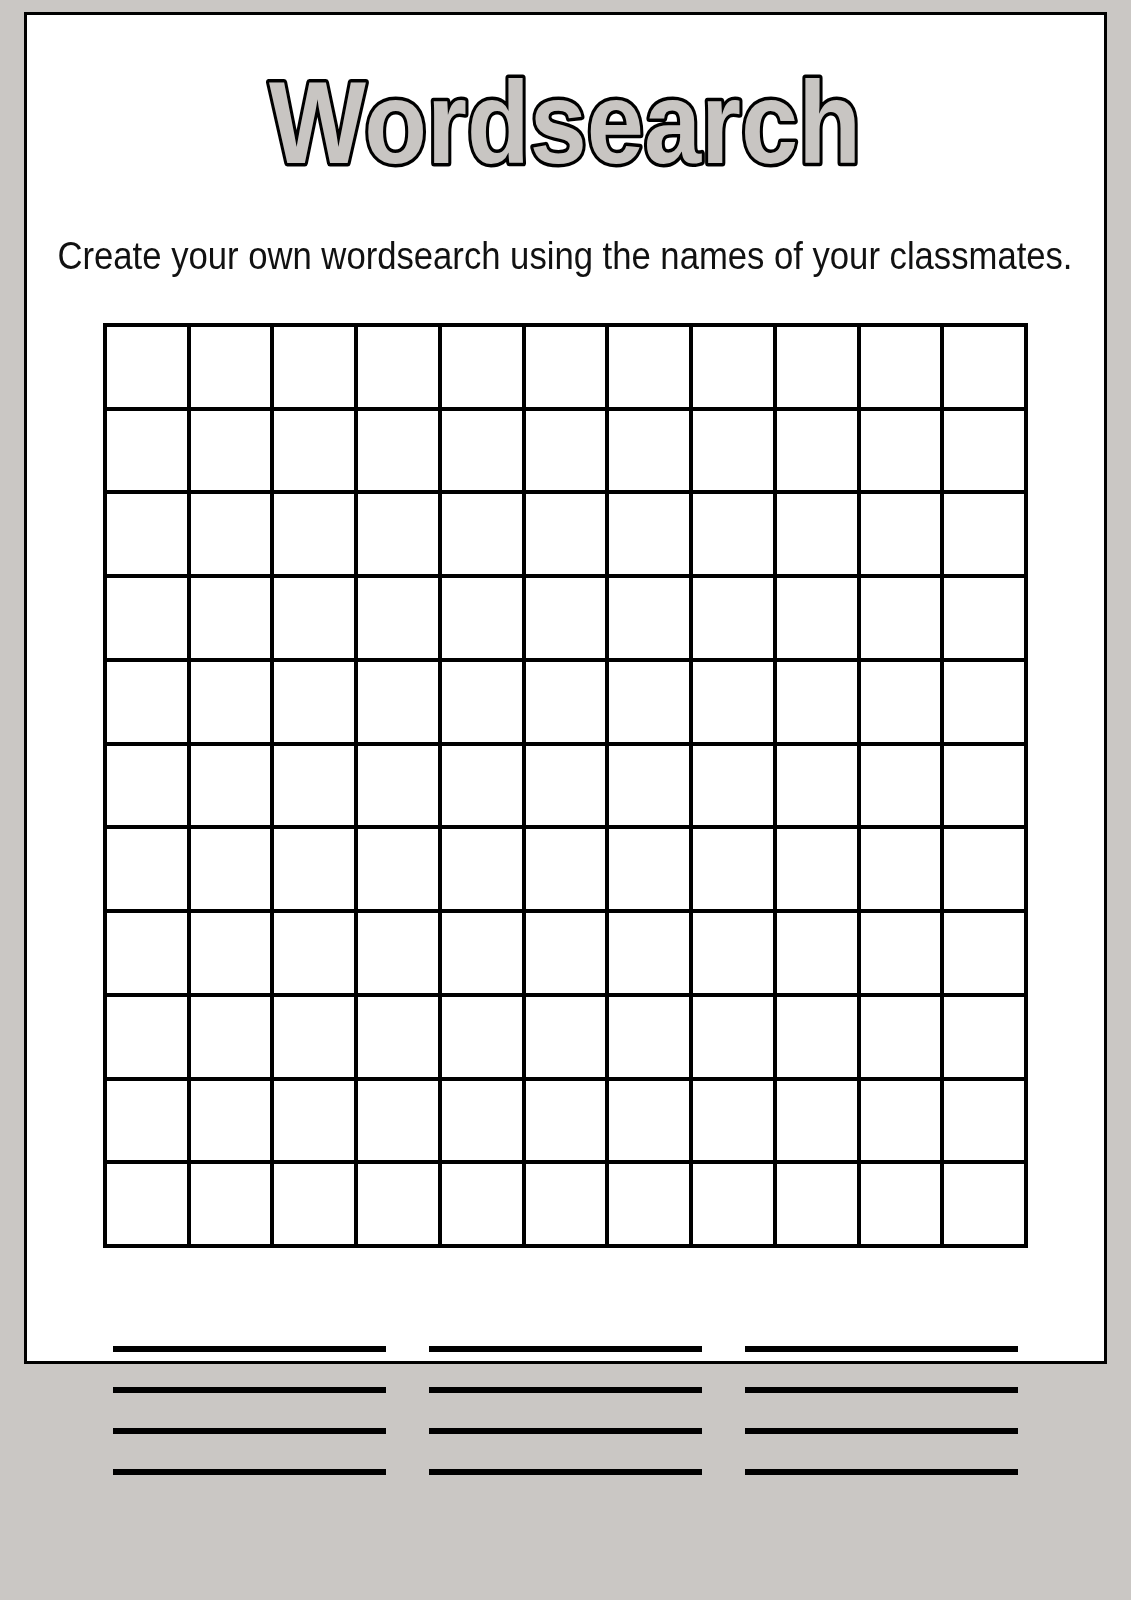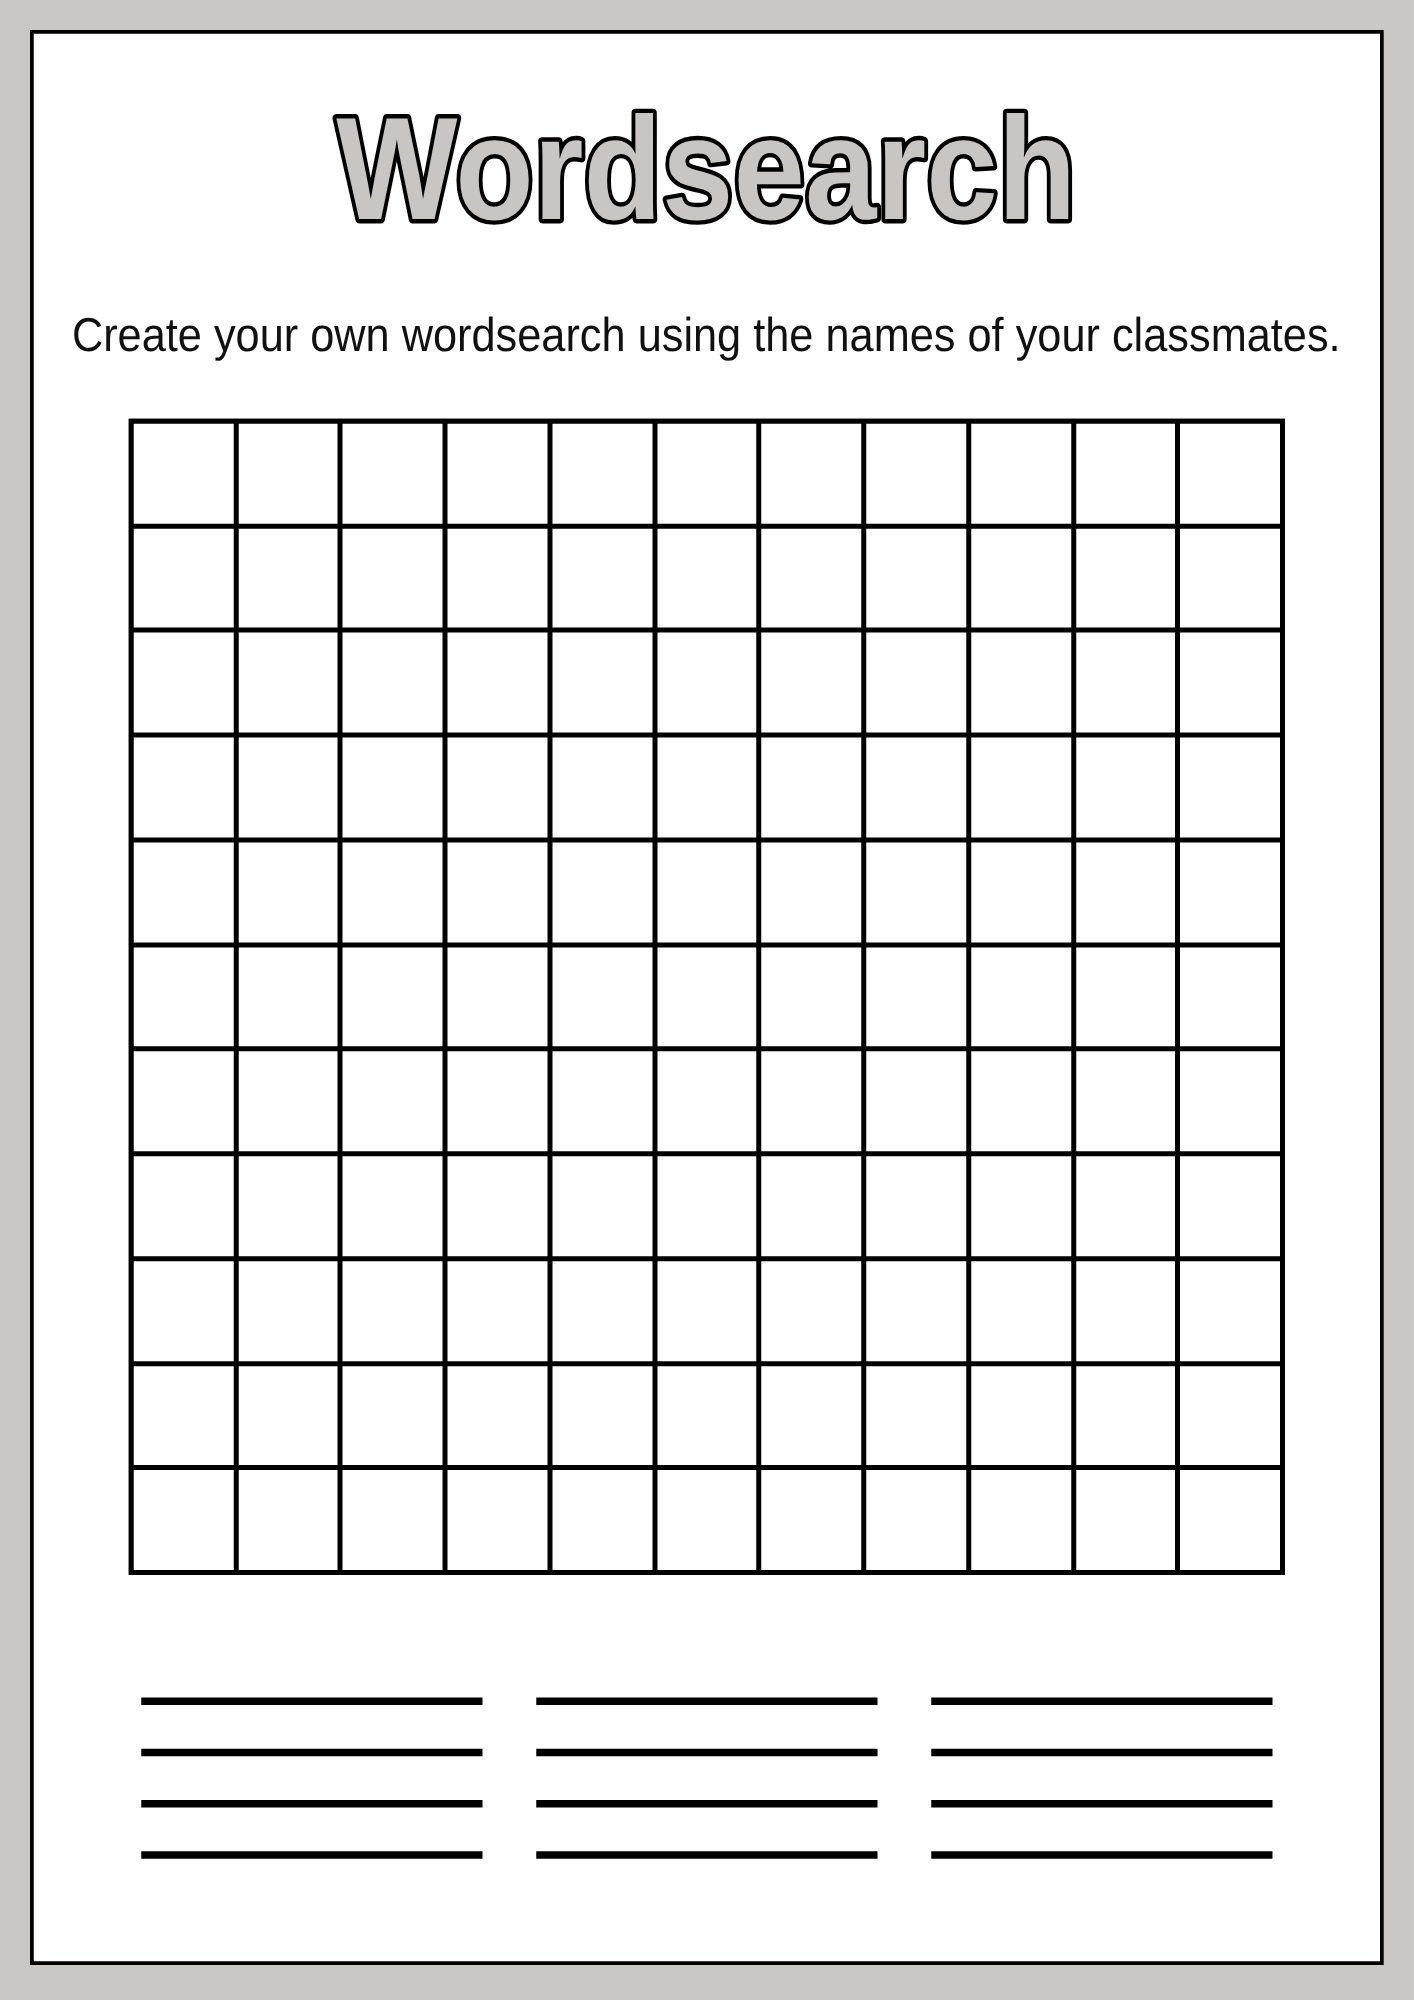--- a/index.html
+++ b/index.html
@@ -16,22 +16,22 @@
     background:var(--margin-gray);
     overflow:hidden;
   }
   .canvas{
     position:relative;
     width:1131px;height:1600px;
     background:var(--margin-gray);
   }
   .sheet{
     position:absolute;
-    left:24px;top:24px;
-    width:1083px;height:1548px;
+    left:24px;top:12px;
+    width:1083px;height:1352px;
     background:var(--sheet-white);
     border:3px solid var(--ink);
   }
   .title-svg{
     position:absolute;
     left:0;top:38px;
     width:1077px;height:160px;
     display:block;
     overflow:visible;
   }

